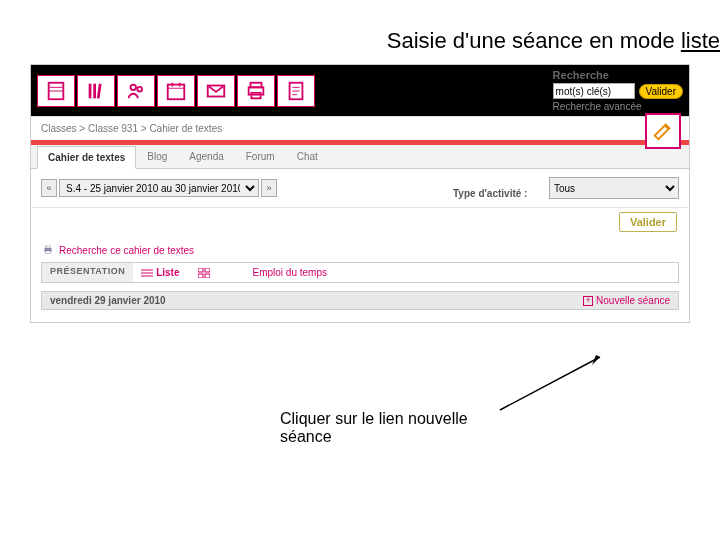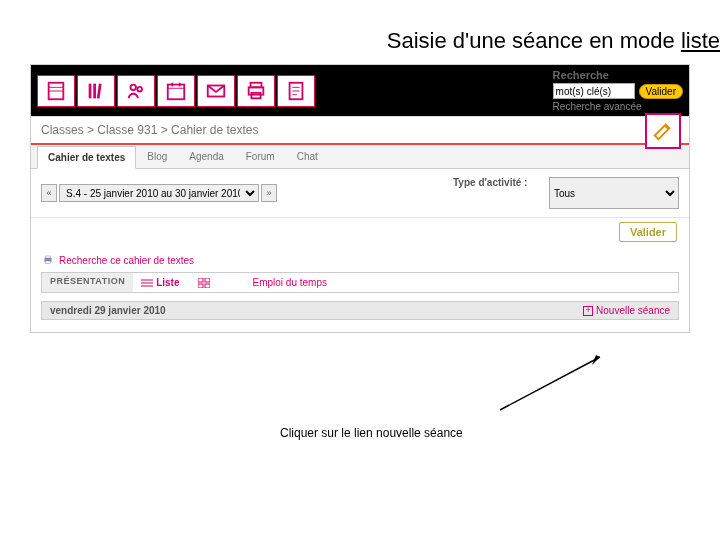--- a/index.html
+++ b/index.html
@@ -10,48 +10,48 @@
   .toolbar { background: #000000; display: flex; align-items: center; padding: 4px 6px; border-bottom: 1px solid #ddd; }
   .toolbar-icons { display: flex; gap: 2px; }
   .tb-icon { width: 38px; height: 32px; border: 1px solid #e5005b; display: flex; align-items: center; justify-content: center; background: #fff; }
   .tb-icon svg { width: 24px; height: 22px; }
   .search-area { margin-left: auto; display: flex; flex-direction: column; align-items: flex-start; gap: 2px; }
   .search-row { display: flex; align-items: center; gap: 4px; }
   .search-label { color: #666; font-weight: bold; font-size: 11px; }
   .search-input { width: 82px; height: 16px; border: 1px solid #aaa; font-size: 10px; padding: 0 2px; }
   .valider-btn { background: #ffca00; color: #000; border: 1px solid #c99b00; border-radius: 8px; padding: 1px 6px; font-size: 10px; cursor: pointer; }
   .adv-search { color: #888; font-size: 10px; }
-  .breadcrumb { padding: 6px 10px; color: #777; font-size: 12px; border-bottom: 2px solid #ef4444; position: relative; }
+  .breadcrumb { padding: 6px 10px; color: #777; font-size: 10px; border-bottom: 5px solid #ef4444; position: relative; }
   .edit-badge { position: absolute; right: 8px; top: -4px; width: 36px; height: 36px; background: #fff; border: 2px solid #d4006a; display: flex; align-items: center; justify-content: center; }
   .edit-badge svg { width: 22px; height: 22px; }
   .tabs { display: flex; gap: 0; padding: 0 6px; background: #f3f3f3; border-bottom: 1px solid #ccc; }
   .tab { padding: 5px 10px; font-size: 10px; color: #777; cursor: pointer; border: 1px solid transparent; border-bottom: none; }
   .tab.active { background: #fff; color: #333; font-weight: bold; border: 1px solid #ccc; border-bottom: 1px solid #fff; position: relative; top: 1px; }
   .filter-row { display: flex; align-items: center; padding: 8px 10px; gap: 10px; border-bottom: 1px solid #e5e5e5; font-size: 10px; color: #555; flex-wrap: wrap; }
   .date-selector { display: flex; align-items: center; gap: 2px; }
   .nav-btn { width: 16px; height: 18px; border: 1px solid #aaa; background: #eee; display: flex; align-items: center; justify-content: center; cursor: pointer; font-size: 9px; }
   .date-select { height: 18px; border: 1px solid #aaa; font-size: 10px; padding: 0 2px; width: 200px; }
   .filter-right { margin-left: auto; display: flex; flex-direction: column; gap: 4px; }
-  .filter-field { display: flex; align-items: flex-start; gap: 6px; }
+  .filter-field { display: flex; align-items: flex-end; gap: 6px; }
   .filter-label { color: #555; font-weight: bold; width: 90px; }
-  .filter-select { width: 130px; height: 32px; border: 1px solid #aaa; font-size: 10px; }
+  .filter-select { width: 130px; height: 22px; border: 1px solid #aaa; font-size: 10px; }
   .valider-right { text-align: right; padding: 4px 12px 6px 0; }
   .valider-big { background: #fff; color: #b0a030; border: 1px solid #c0b050; border-radius: 2px; padding: 3px 10px; font-size: 11px; font-weight: bold; cursor: pointer; }
   .print-row { padding: 6px 10px; font-size: 10px; color: #d4006a; display: flex; align-items: center; gap: 4px; }
   .print-icon { width: 14px; height: 12px; }
   .presentation-bar { margin: 0 10px; border: 1px solid #ccc; display: flex; flex-direction: row; }
   .presentation-head { background: #eee; padding: 3px 8px; font-size: 9px; font-weight: bold; color: #666; letter-spacing: 0.5px; }
   .view-tabs { display: flex; gap: 18px; padding: 4px 8px; font-size: 10px; }
   .view-tab { display: flex; align-items: center; gap: 3px; color: #d4006a; font-weight: bold; cursor: pointer; }
   .view-tab.inactive { font-weight: normal; gap: 43px; }
   .mini-ic { width: 12px; height: 10px; }
   .date-header-bar { margin: 8px 10px 0 10px; background: #e8e8e8; border: 1px solid #ccc; padding: 3px 8px; display: flex; align-items: center; font-size: 10px; color: #555; font-weight: bold; }
   .nouvelle { margin-left: auto; color: #d4006a; font-weight: normal; display: flex; align-items: center; gap: 3px; cursor: pointer; font-size: 10px; }
   .plus-ic { width: 10px; height: 10px; border: 1px solid #d4006a; color: #d4006a; display: flex; align-items: center; justify-content: center; font-size: 9px; line-height: 1; }
-  .annotation { position: absolute; left: 280px; top: 410px; font-size: 12px; color: #000; width: 220px; margin-top: 16px; }
+  .annotation { position: absolute; left: 280px; top: 410px; font-size: 16px; color: #000; width: 220px; }
   .arrow-svg { position: absolute; left: 410px; top: 355px; width: 200px; height: 60px; pointer-events: none; }
 </style>
 </head>
 <body>
 
 <div class="slide-title">
   <span>Saisie d'une séance en mode </span><span class="underline">liste</span>
 </div>
 
 <div class="app-frame">

